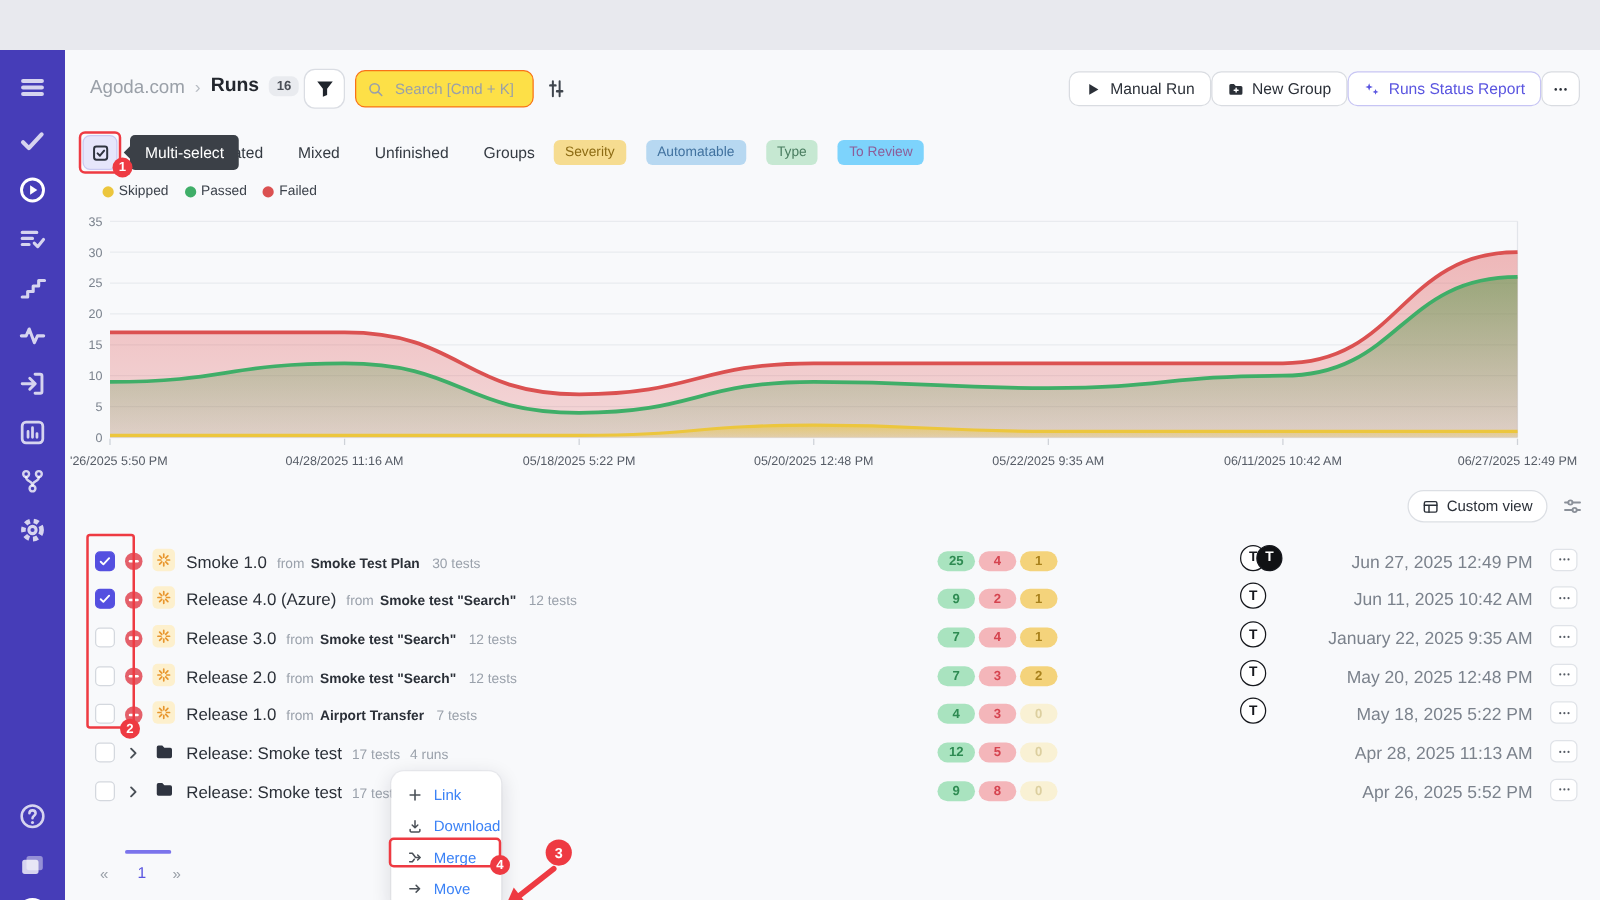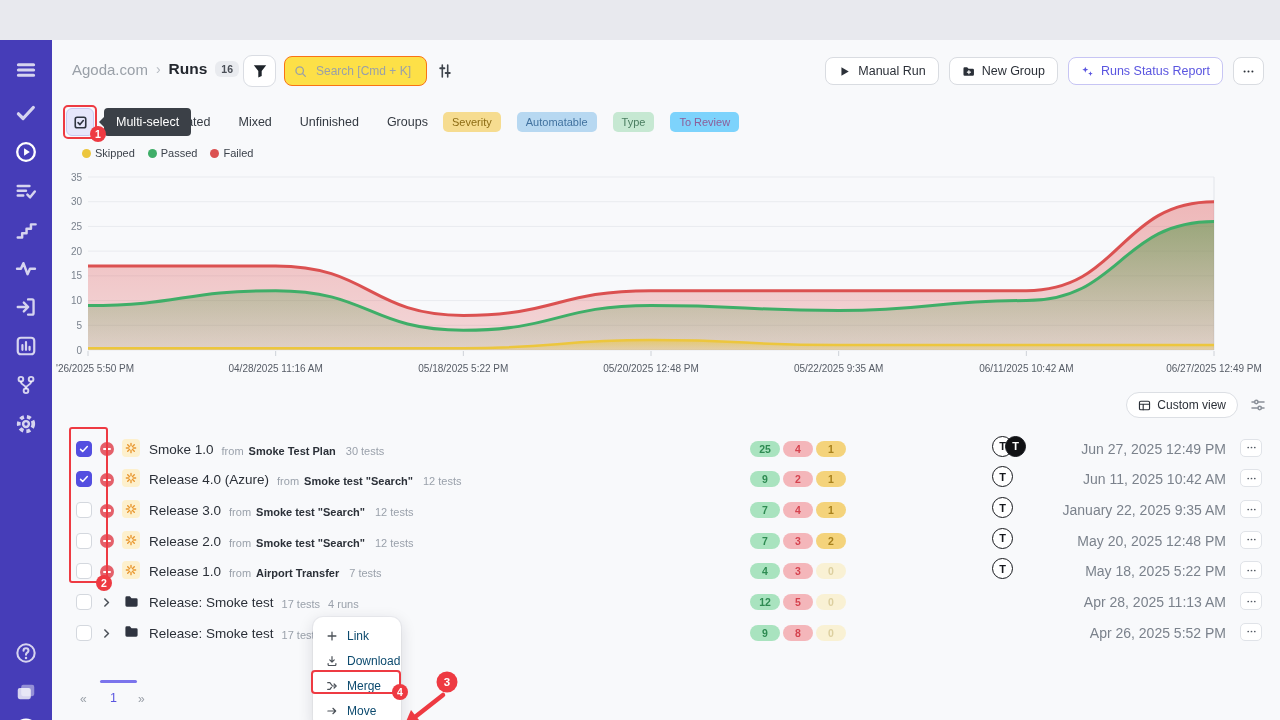--- a/index.html
+++ b/index.html
@@ -20,21 +20,21 @@
   .breadcrumb{position:absolute;left:72px;top:20px;display:flex;align-items:center;gap:8px;}
   .bc-project{font-size:15px;color:#9aa0a8;}
   .bc-sep{font-size:14px;color:#b7bcc3;}
   .bc-page{font-size:15.5px;font-weight:bold;color:#23272e;}
   .bc-count{background:#e9ebef;color:#4a4f57;font-size:10.5px;font-weight:bold;border-radius:6px;padding:2px 6px;}
   .filter-btn{position:absolute;left:243px;top:15px;width:33px;height:32px;background:#fff;border:1px solid #dadde3;border-radius:9px;display:flex;align-items:center;justify-content:center;color:#1f242b;cursor:pointer;}
   .search-box{position:absolute;left:284px;top:16px;width:143px;height:30px;background:#fde047;border:1px solid #f97316;border-radius:8px;display:flex;align-items:center;padding:0 9px;gap:7px;color:#9aa0a8;}
   .search-box input{border:none;outline:none;width:100%;font-size:12px;color:#3a414b;background:transparent;}
   .search-box input::placeholder{color:#9aa0a8;}
   .hdr-sliders{position:absolute;left:437px;top:23px;color:#3f454d;cursor:pointer;}
-  .hdr-right{position:absolute;right:16px;top:17px;display:flex;gap:10px;align-items:flex-start;}
+  .hdr-right{position:absolute;right:16px;top:17px;display:flex;gap:0;align-items:flex-start;}
   .btn{height:28px;display:inline-flex;align-items:center;gap:7px;background:#fff;border:1px solid #d9dce1;border-radius:8px;padding:0 12px;font-size:12.5px;color:#2b3038;cursor:pointer;white-space:nowrap;}
   .btn .ic{width:13px;height:13px;}
   .btn.primary-outline{color:#5a55e0;border-color:#c7c5f4;}
   .btn.square{padding:0 8px;}
 
   
   .ms-btn{position:absolute;left:66px;top:68px;width:28px;height:28px;background:#e6e6fb;border:1px solid #c9c9f2;border-radius:6px;display:flex;align-items:center;justify-content:center;color:#2f3440;cursor:pointer;}
   .tooltip{position:absolute;left:104px;top:68px;height:28px;line-height:28px;background:#3b4047;color:#fff;font-size:12.5px;border-radius:4px;padding:0 12px;z-index:6;}
   .tooltip:before{content:"";position:absolute;left:-5px;top:9px;border-top:5px solid transparent;border-bottom:5px solid transparent;border-right:5px solid #3b4047;}
   .tabs{position:absolute;left:150px;top:68px;height:28px;display:flex;align-items:center;gap:28px;}
@@ -83,21 +83,21 @@
 
   
   .pagination{position:absolute;left:72px;top:640px;width:100px;height:34px;}
   .pg-bar{position:absolute;left:28px;top:0;width:37px;height:3px;border-radius:2px;background:#7b74ec;}
   .pg-prev{position:absolute;left:8px;top:12px;font-size:12px;color:#9aa0a8;cursor:pointer;}
   .pg-page{position:absolute;left:38px;top:11px;font-size:12.5px;color:#5a55e0;cursor:pointer;}
   .pg-next{position:absolute;left:66px;top:12px;font-size:12px;color:#9aa0a8;cursor:pointer;}
 
   
   .ctx-menu{position:absolute;left:313px;top:577px;width:88px;background:#fff;border-radius:10px;box-shadow:0 4px 16px rgba(20,24,40,.14),0 0 0 1px rgba(20,24,40,.04);padding:6px 0;z-index:7;}
-  .ctx-item{height:25px;display:flex;align-items:center;gap:9px;padding:0 13px;font-size:12px;color:#0c4a6e;cursor:pointer;}
+  .ctx-item{height:25px;display:flex;align-items:center;gap:9px;padding:0 13px;font-size:12px;color:#3b82f6;cursor:pointer;}
   .ctx-item .ic{width:12px;height:12px;color:#4b5158;}
 
   
   .action-bar{position:absolute;left:72px;top:684px;width:473px;height:32px;background:#eaedf9;border-radius:8px;z-index:6;}
   .ab-count{position:absolute;left:14px;top:9px;font-size:16px;font-weight:normal;color:#b91c1c;}
   .ab-selectall{position:absolute;left:56px;top:10px;font-size:11.5px;color:#6a63e0;border-bottom:1px dotted #9a95ec;cursor:pointer;}
   .ab-btn{position:absolute;top:5px;height:22px;display:inline-flex;align-items:center;gap:5px;background:#fff;border:1px solid #d9dce2;border-radius:12px;padding:0 10px;font-size:11.5px;color:#2b3038;cursor:pointer;}
   .ab-btn .ic{width:12px;height:12px;}
   .ab-close{position:absolute;left:449px;top:9px;width:14px;height:14px;color:#4b5158;cursor:pointer;}
 

